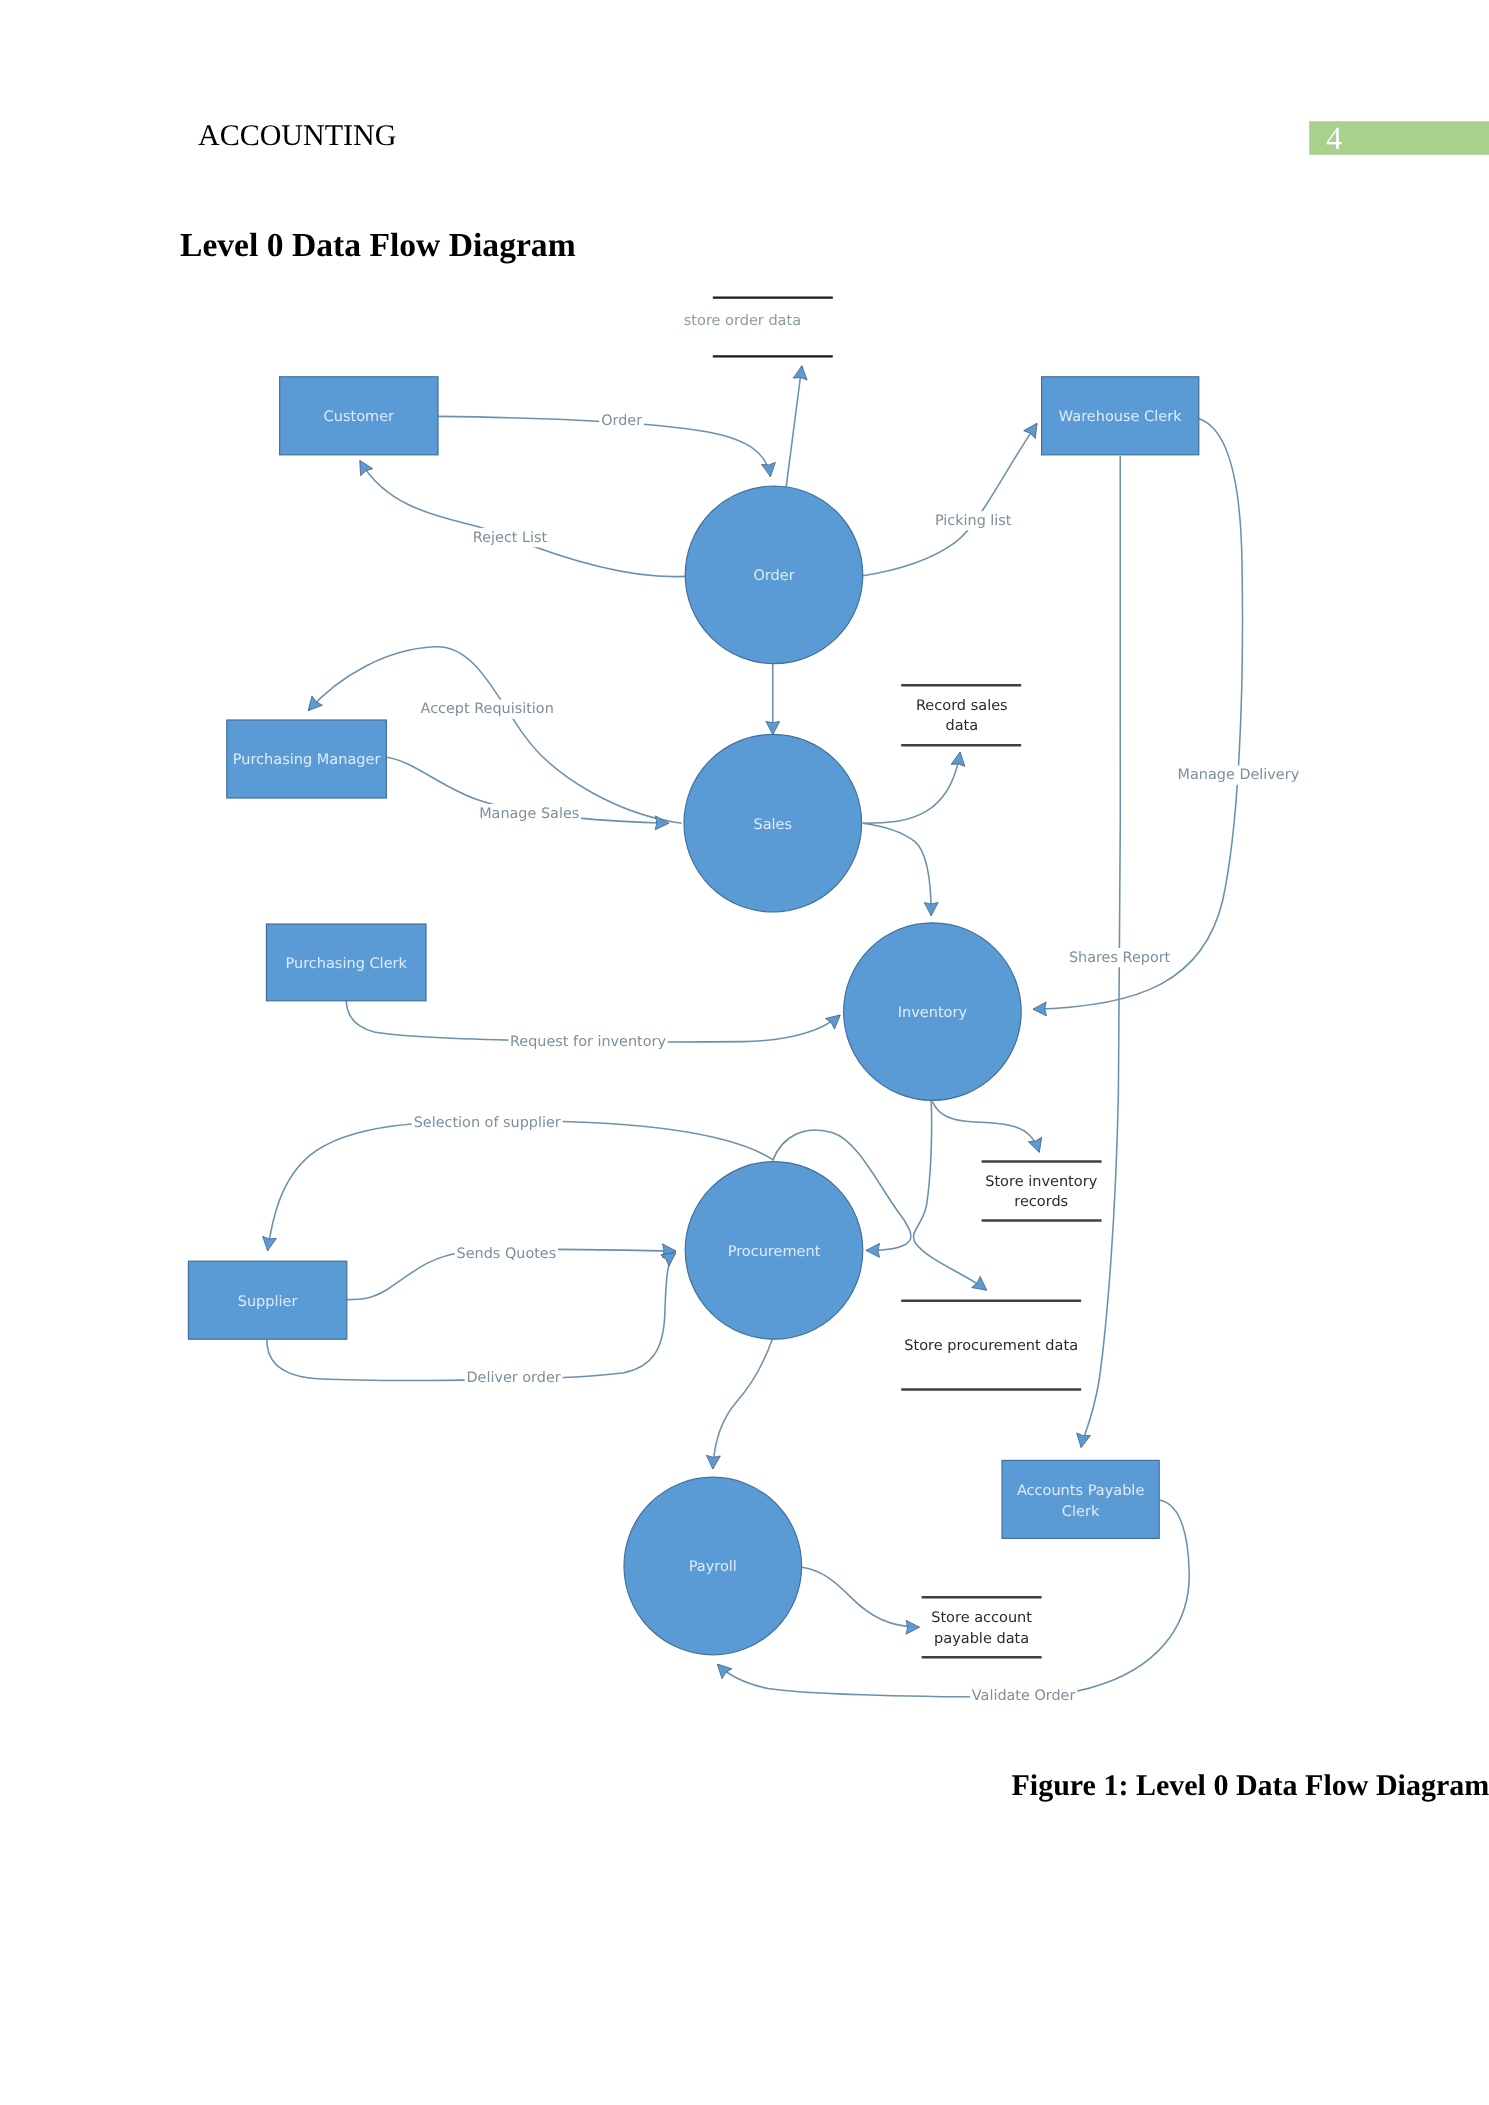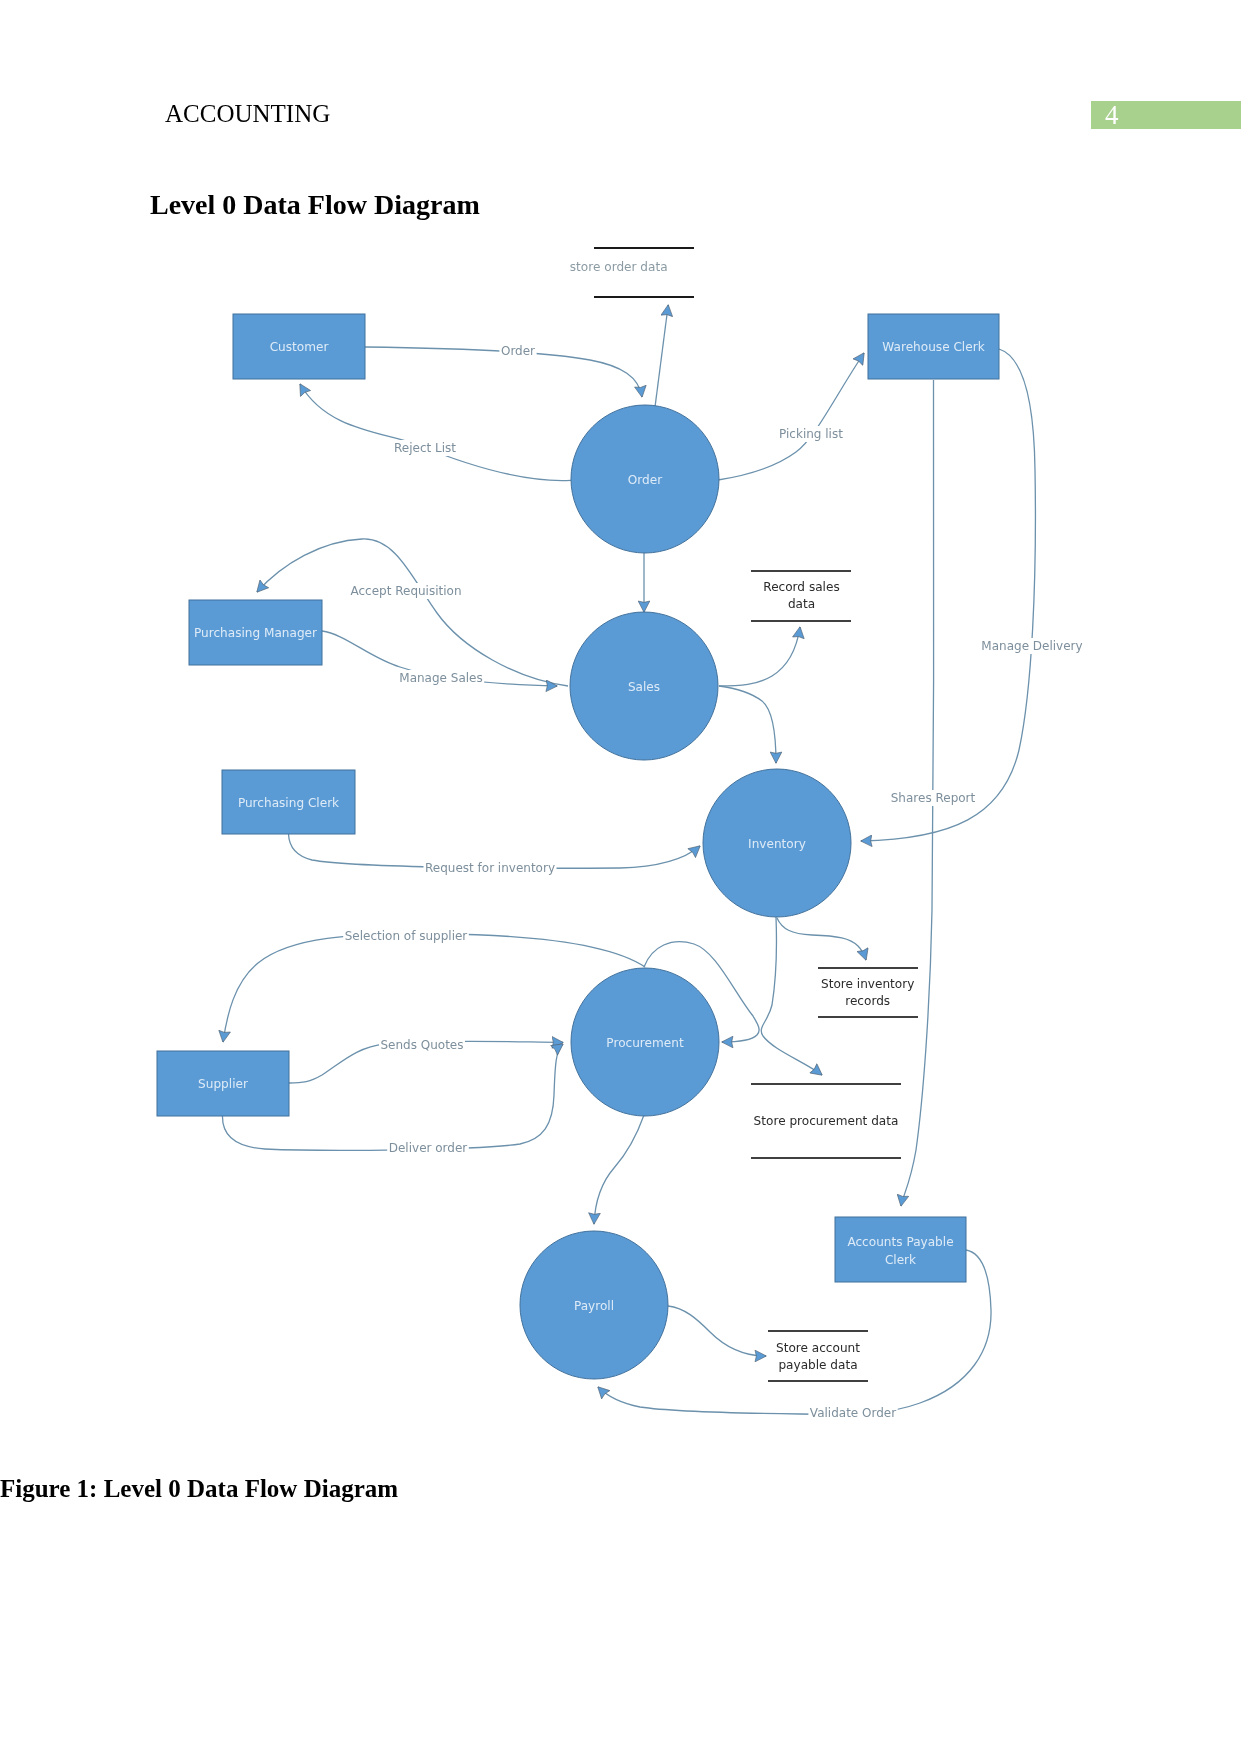--- a/index.html
+++ b/index.html
@@ -3,21 +3,21 @@
 <meta charset="utf-8">
 <style>
   html,body{margin:0;padding:0;background:#fff;}
   body{width:1241px;height:1754px;position:relative;
        font-family:"Liberation Serif",serif;}
   .page{position:absolute;left:0;top:0;width:1241px;height:1754px;background:#fff;overflow:hidden;margin-top:40px;}
   #hdr-title{position:absolute;left:165px;top:61px;font-size:25px;line-height:1;color:#000;}
   #pagebox{position:absolute;left:1091px;top:61px;width:150px;height:28px;background:#a9d18e;}
   #pagenum{position:absolute;left:1105px;top:62px;font-size:27px;line-height:1;color:#ffffff;}
   #h1{position:absolute;left:150px;top:151px;font-size:28px;line-height:1;font-weight:bold;color:#000;}
-  #cap{position:absolute;left:0;top:1436px;width:1241px;text-align:left;font-size:25px;line-height:1;font-weight:bold;color:#000;}
+  #cap{position:absolute;left:0;top:1436px;width:1241px;text-align:right;font-size:25px;line-height:1;font-weight:bold;color:#000;}
   #dfd{position:absolute;left:0;top:0;}
   .nlabel{font-family:"DejaVu Sans",sans-serif;font-size:12.1px;fill:#deebf7;}
   .flabel{font-family:"DejaVu Sans",sans-serif;font-size:12.0px;fill:#7d8f9c;}
   .lblbg{fill:#fff;}
   .slabel{font-family:"DejaVu Sans",sans-serif;font-size:12.1px;fill:#2b2b2b;}
   .slabel-light{font-family:"DejaVu Sans",sans-serif;font-size:12.1px;fill:#8b9ba4;}
   .ent{fill:#5b9bd5;stroke:#41719c;stroke-width:1;}
   .proc{fill:#5b9bd5;stroke:#41719c;stroke-width:1;}
   .conn{fill:none;stroke:#6b91ac;stroke-width:1.3;}
   .storeline{stroke:#404040;stroke-width:2.1;}

